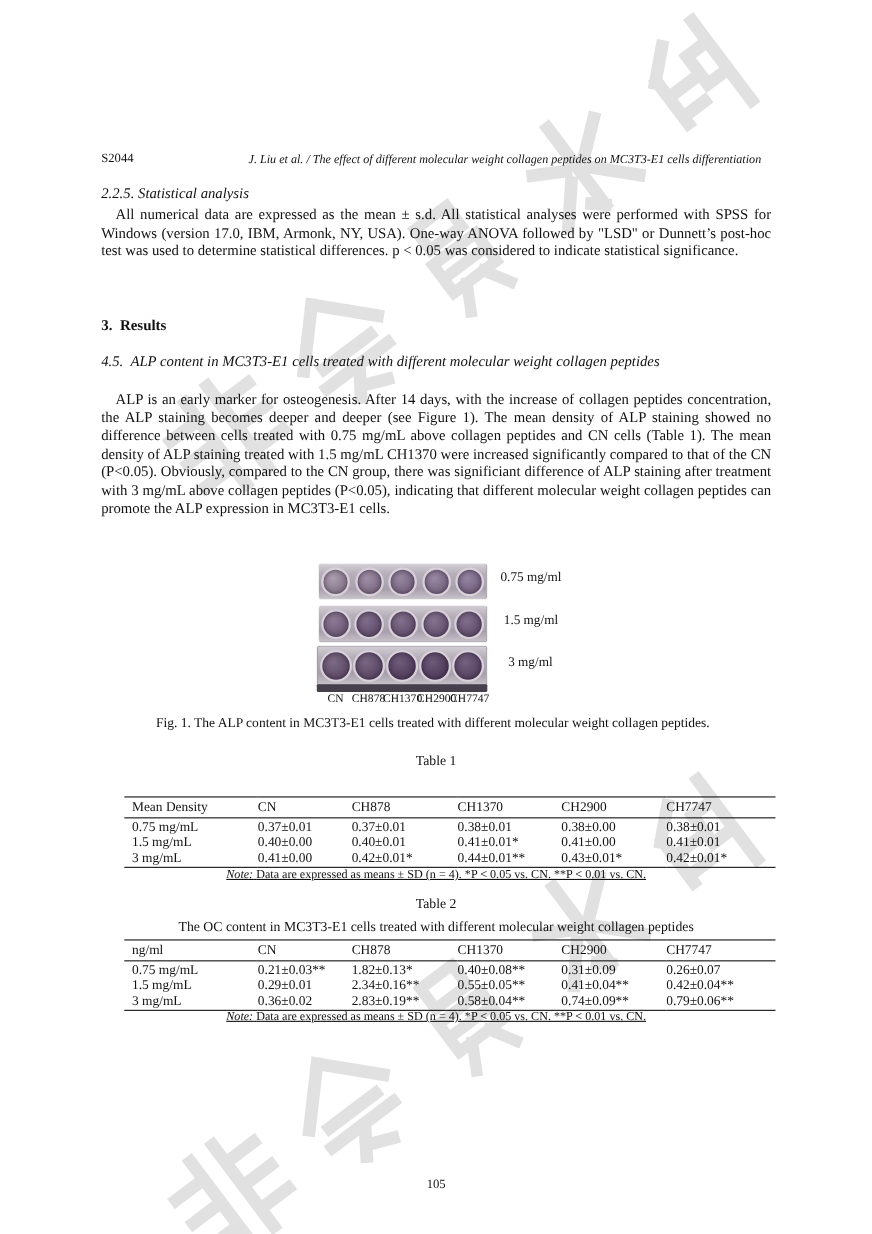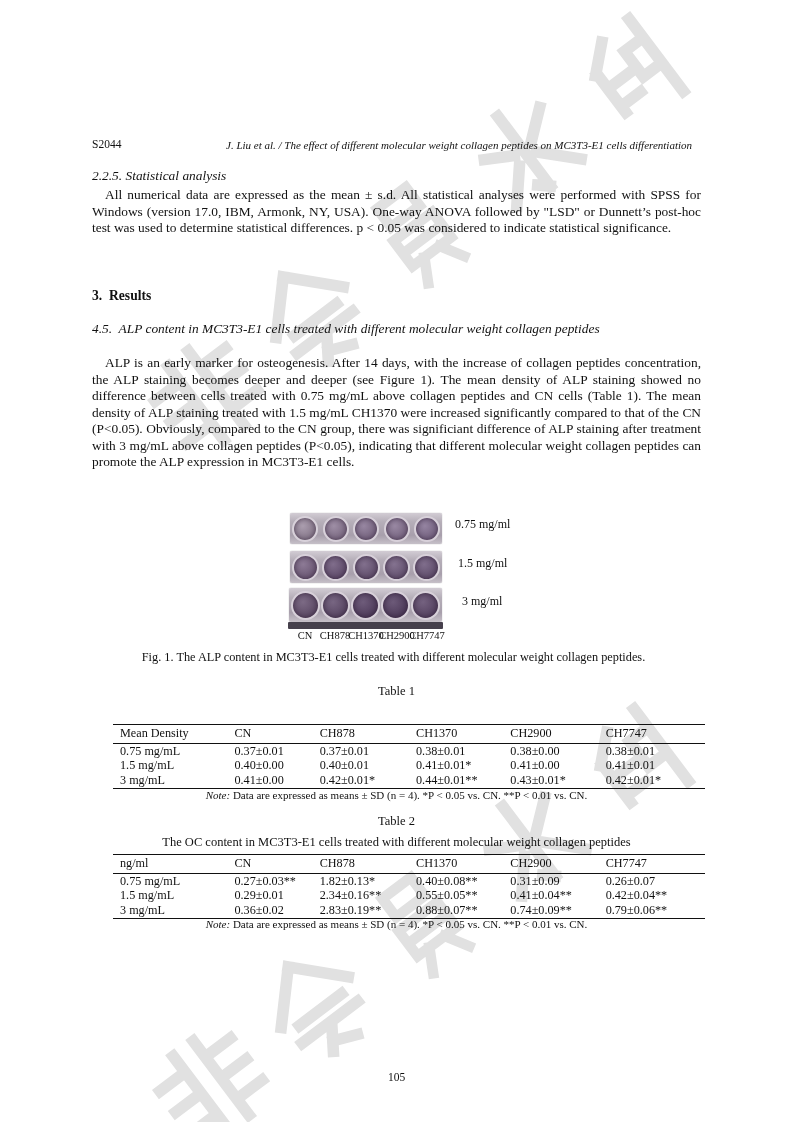--- a/index.html
+++ b/index.html
@@ -44,21 +44,21 @@
   .dtable{
     left:113px; width:592px; border-collapse:collapse; table-layout:fixed;
     border-top:1.6px solid #111; border-bottom:1.6px solid #111;
   }
   .dtable th,.dtable td{
     font-size:12.2px; line-height:14.7px; font-weight:normal;
     text-align:left; padding:0; overflow:hidden; white-space:nowrap;margin-left:17px;
   }
   .dtable thead th{padding:1px 0 2px; border-bottom:1px solid #111;}
   .dtable th:first-child,.dtable td:first-child{padding-left:7px;}
-  .tnote{left:92px; width:609px; text-align:center; font-size:11px;}
+  .tnote{left:92px; width:609px; text-align:center; font-size:11px;text-decoration:underline;}
   .it{font-style:italic;}
   .page-num{left:92px; top:1071px; width:609px; text-align:center; font-size:11.5px;}
 </style>
 </head>
 <body>
 
 <div class="page">
 
   <div class="watermark" style="left:95px; top:170px;" title="非会员水印">
     <svg viewBox="0 0 660 120" xmlns="http://www.w3.org/2000/svg">
@@ -214,39 +214,39 @@
           <th>CN</th>
           <th>CH878</th>
           <th>CH1370</th>
           <th>CH2900</th>
           <th>CH7747</th>
         </tr>
       </thead>
       <tbody>
         <tr>
           <td>0.75 mg/mL</td>
-          <td>0.27±0.03**</td>
+          <td>0.21±0.03**</td>
           <td>1.82±0.13*</td>
           <td>0.40±0.08**</td>
           <td>0.31±0.09</td>
           <td>0.26±0.07</td>
         </tr>
         <tr>
           <td>1.5 mg/mL</td>
           <td>0.29±0.01</td>
           <td>2.34±0.16**</td>
           <td>0.55±0.05**</td>
           <td>0.41±0.04**</td>
           <td>0.42±0.04**</td>
         </tr>
         <tr>
           <td>3 mg/mL</td>
           <td>0.36±0.02</td>
           <td>2.83±0.19**</td>
-          <td>0.88±0.07**</td>
+          <td>0.58±0.04**</td>
           <td>0.74±0.09**</td>
           <td>0.79±0.06**</td>
         </tr>
       </tbody>
     </table>
     <div class="abs tnote" style="top:918px;"><span class="it">Note:</span> <span>Data are expressed as means ± SD (n = 4). *P &lt; 0.05 vs. CN. **P &lt; 0.01 vs. CN.</span></div>
 
     <div class="abs page-num">105</div>
   </div>
 </div>

